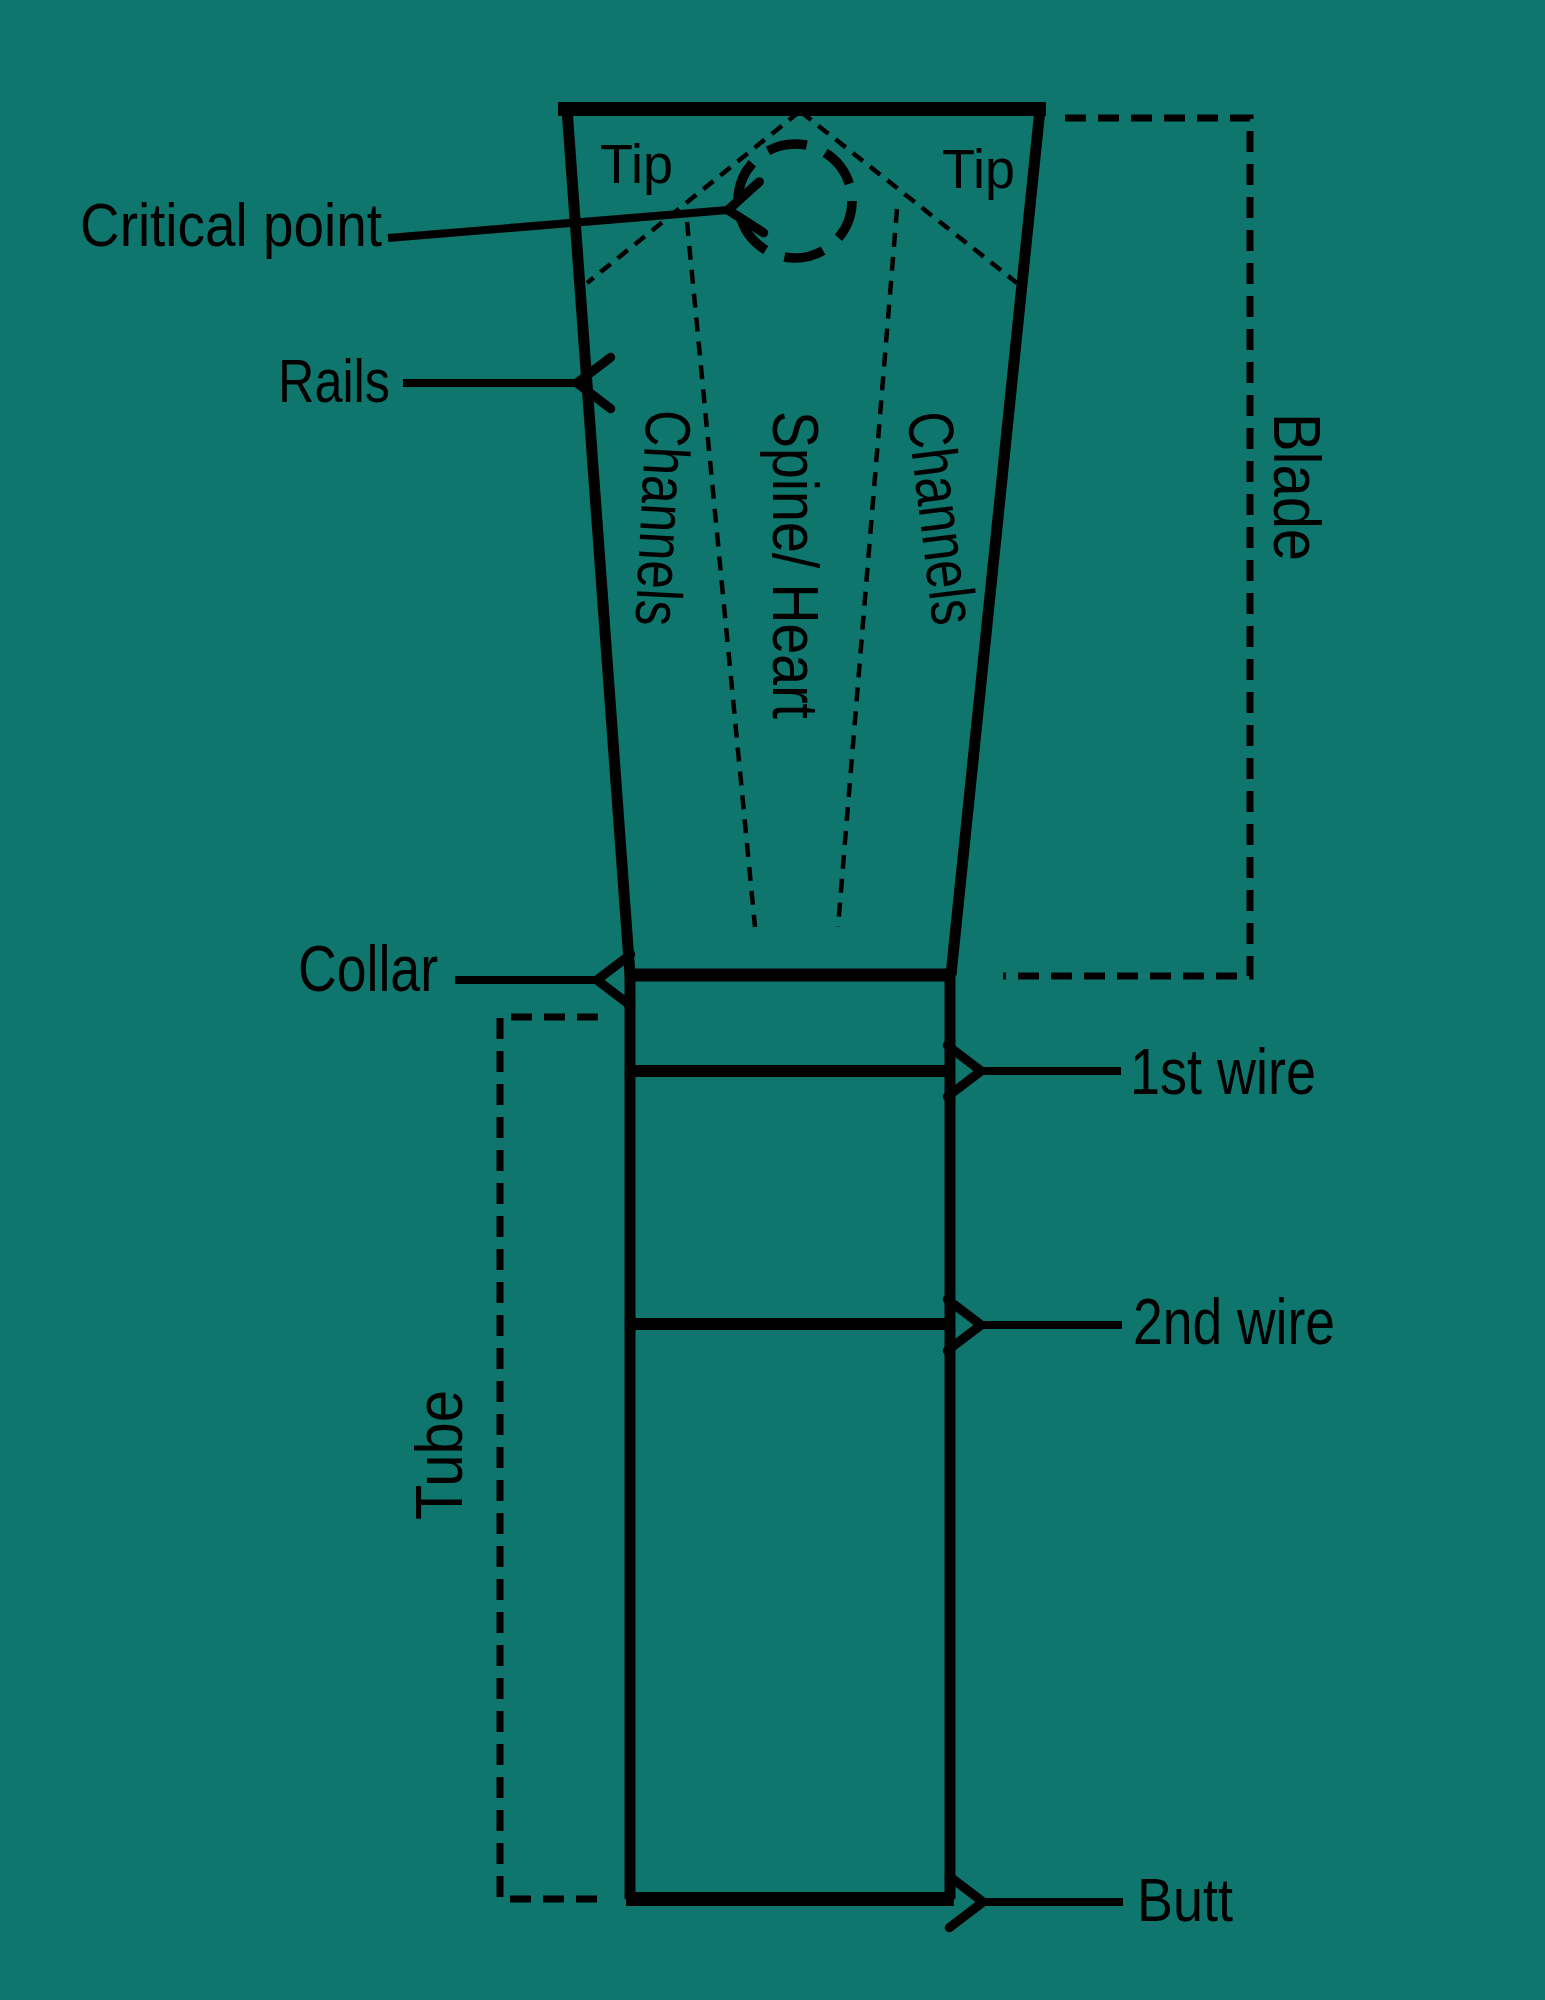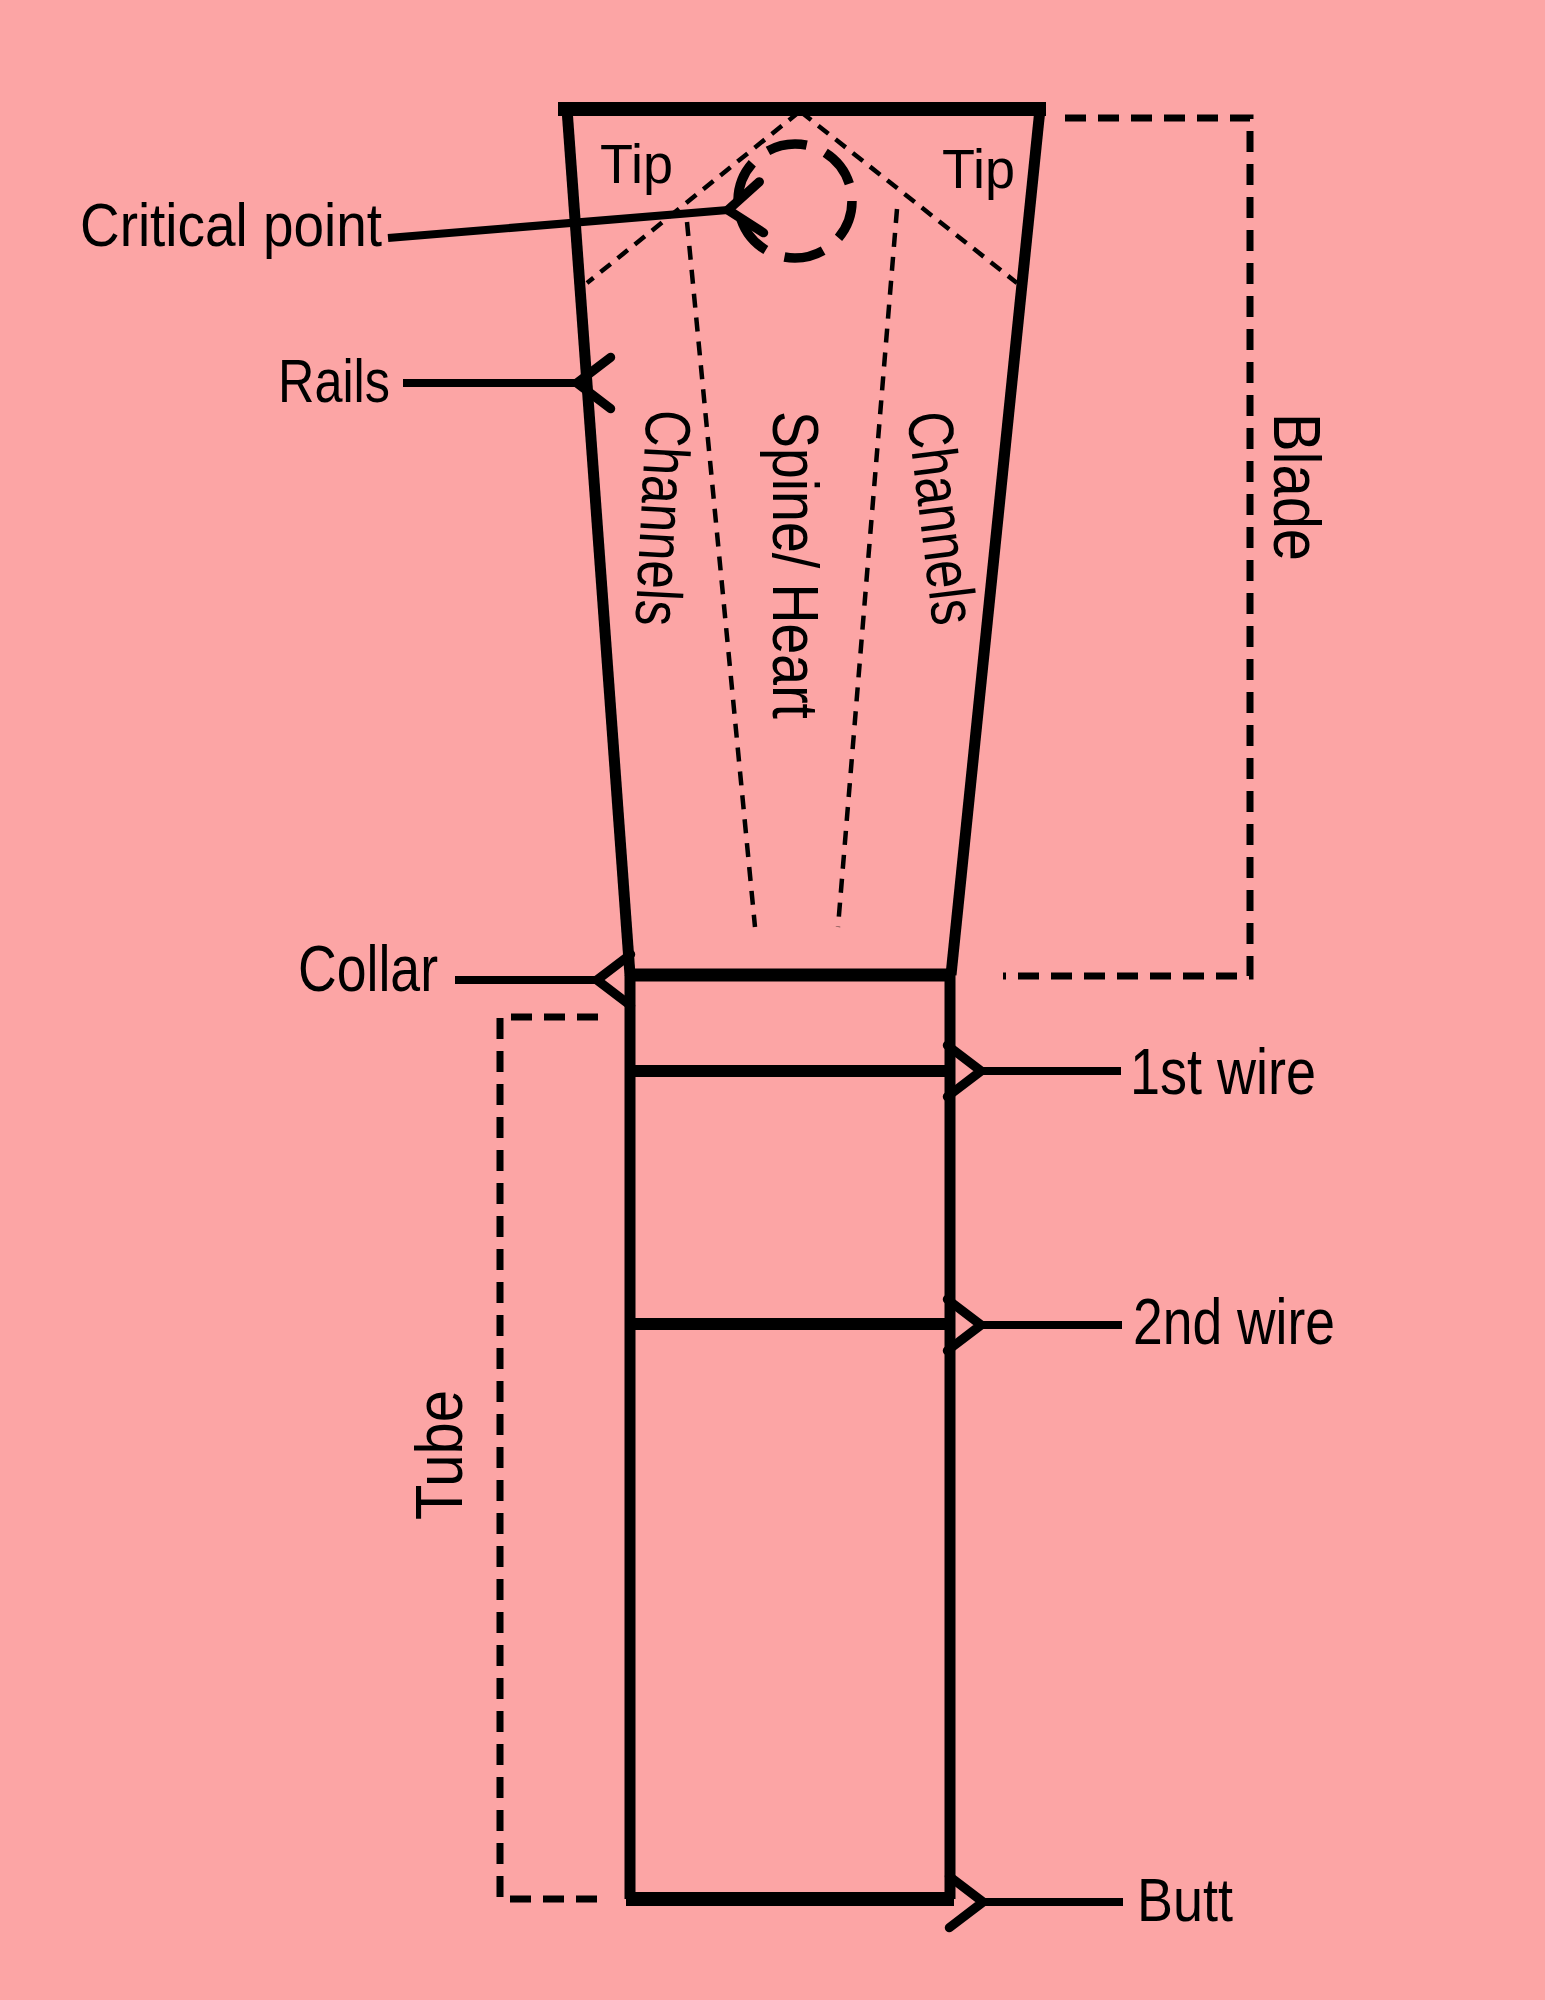--- a/index.html
+++ b/index.html
@@ -4,21 +4,21 @@
 <style>
   html, body {
     margin: 0;
     padding: 0;
     background: #ffffff;
   }
   .stage {
     position: relative;
     width: 1545px;
     height: 2000px;
-    background: #fca5a5;
+    background: #0f766e;
     font-family: "Liberation Sans", sans-serif;
   }
   svg { display: block; }
   text {
     font-family: "Liberation Sans", sans-serif;
     fill: #000000;
   }
   .lbl   { font-size: 62px; }
   .lbl-m { font-size: 64px; }
   .lbl-s { font-size: 56px; }

